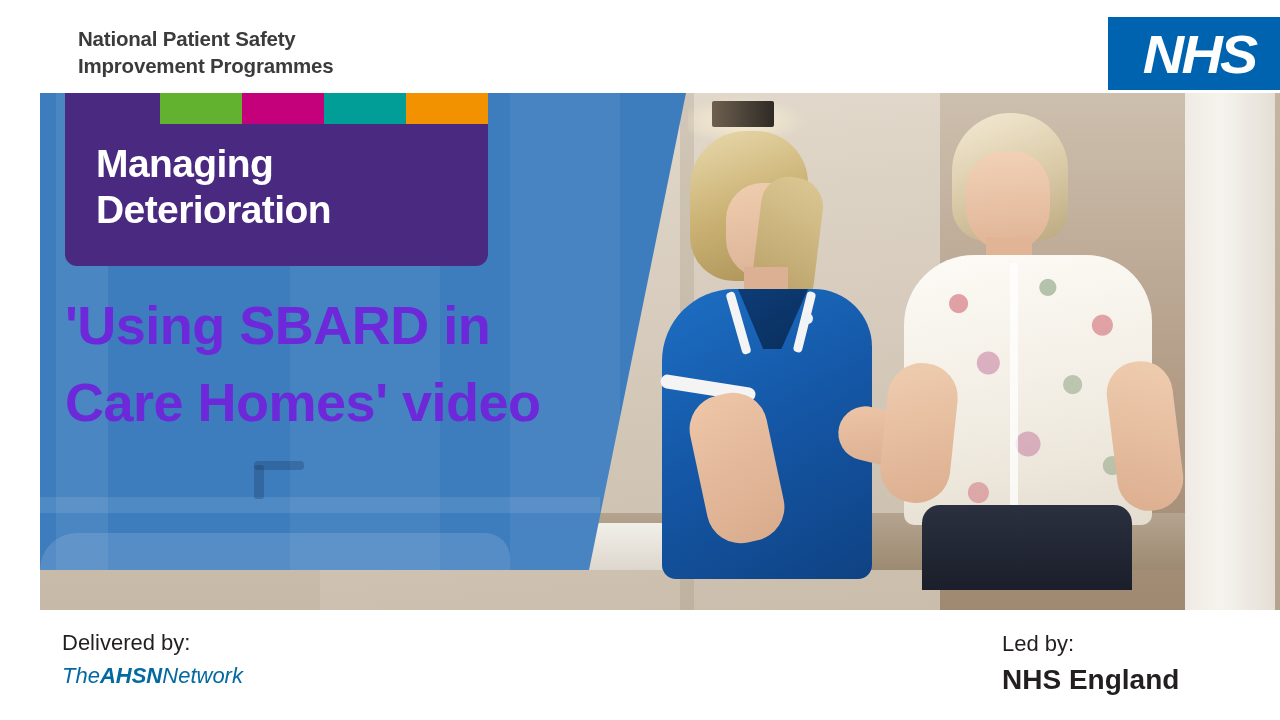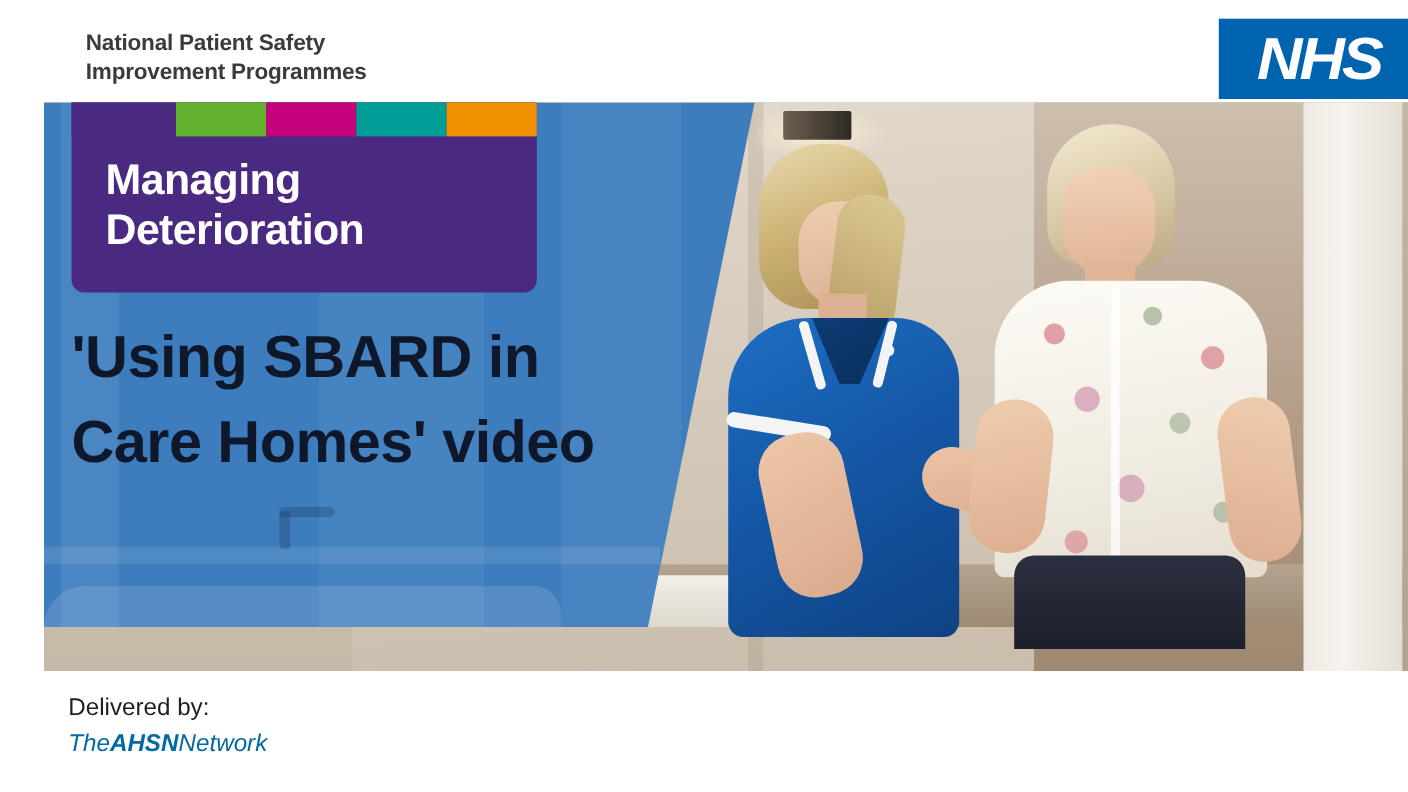--- a/index.html
+++ b/index.html
@@ -247,23 +247,27 @@
         <i class="cb0" style="background: rgb(74, 42, 128);"></i>
         <i class="cb1" style="background: rgb(99, 178, 47);"></i>
         <i class="cb2" style="background: rgb(196, 0, 122);"></i>
         <i class="cb3" style="background: rgb(0, 158, 150);"></i>
         <i class="cb4" style="background: rgb(243, 146, 0);"></i>
       </div>
       <div class="brand-text">Managing
 Deterioration</div>
     </div>
 
-    <div class="main-title" style="color: #0f172a;">'Using SBARD in Care Homes' video</div>
+    <div class="main-title" style="color: #6d28d9;">'Using SBARD in Care Homes' video</div>
   </div>
 
   <div class="footer">
     <div class="f-left">
       <div class="f-label">Delivered by:</div>
       <div class="f-net"><span>The</span><b>AHSN</b><span>Network</span></div>
     </div>
+    <div class="f-right">
+      <div class="f-label">Led by:</div>
+      <div class="f-org">NHS England</div>
+    </div>
   </div>
 
 </div>
 
 </body></html>

